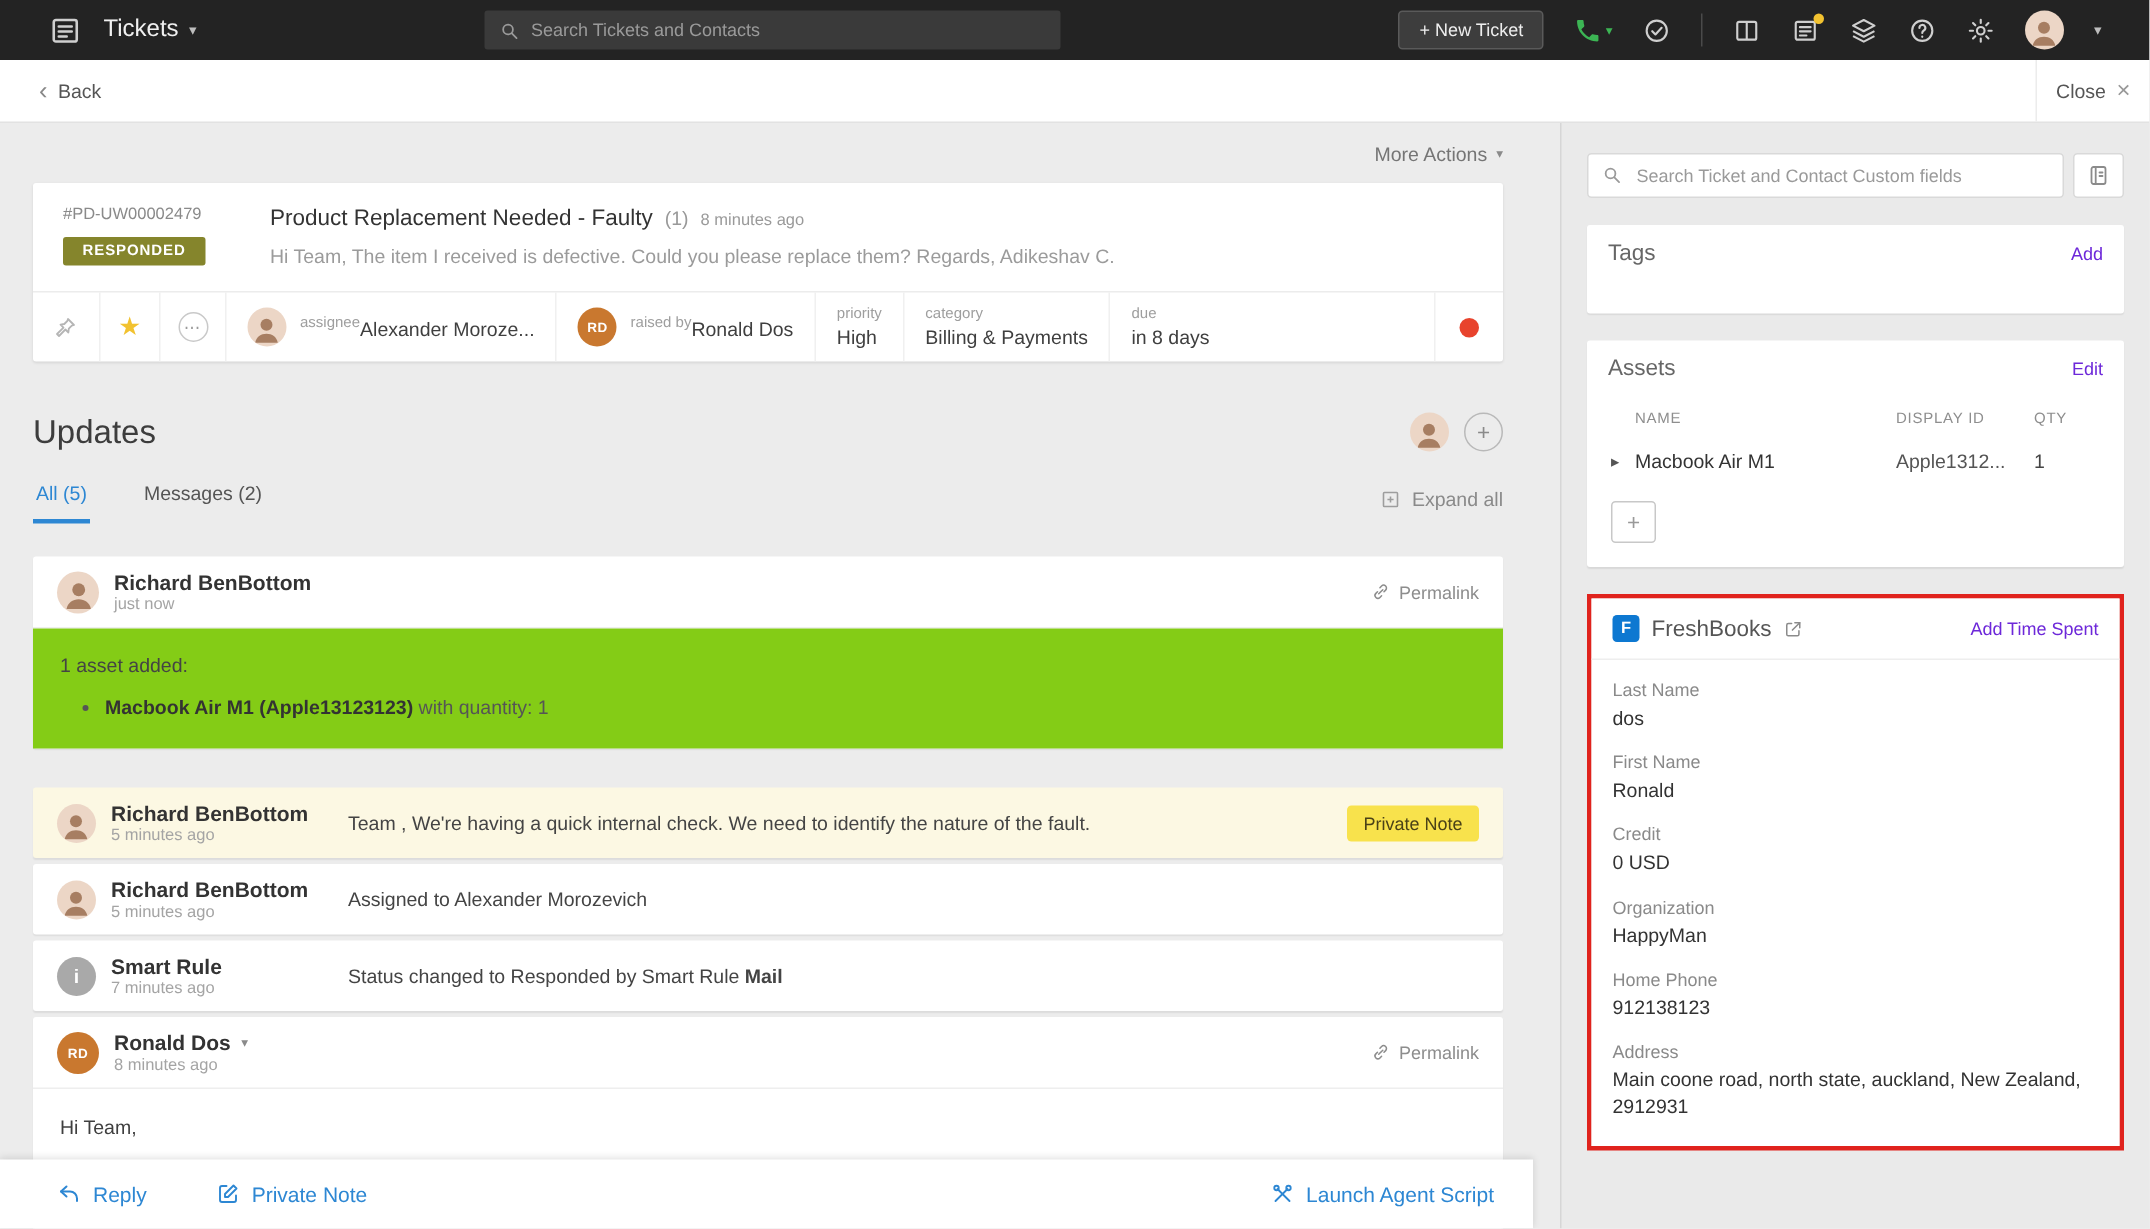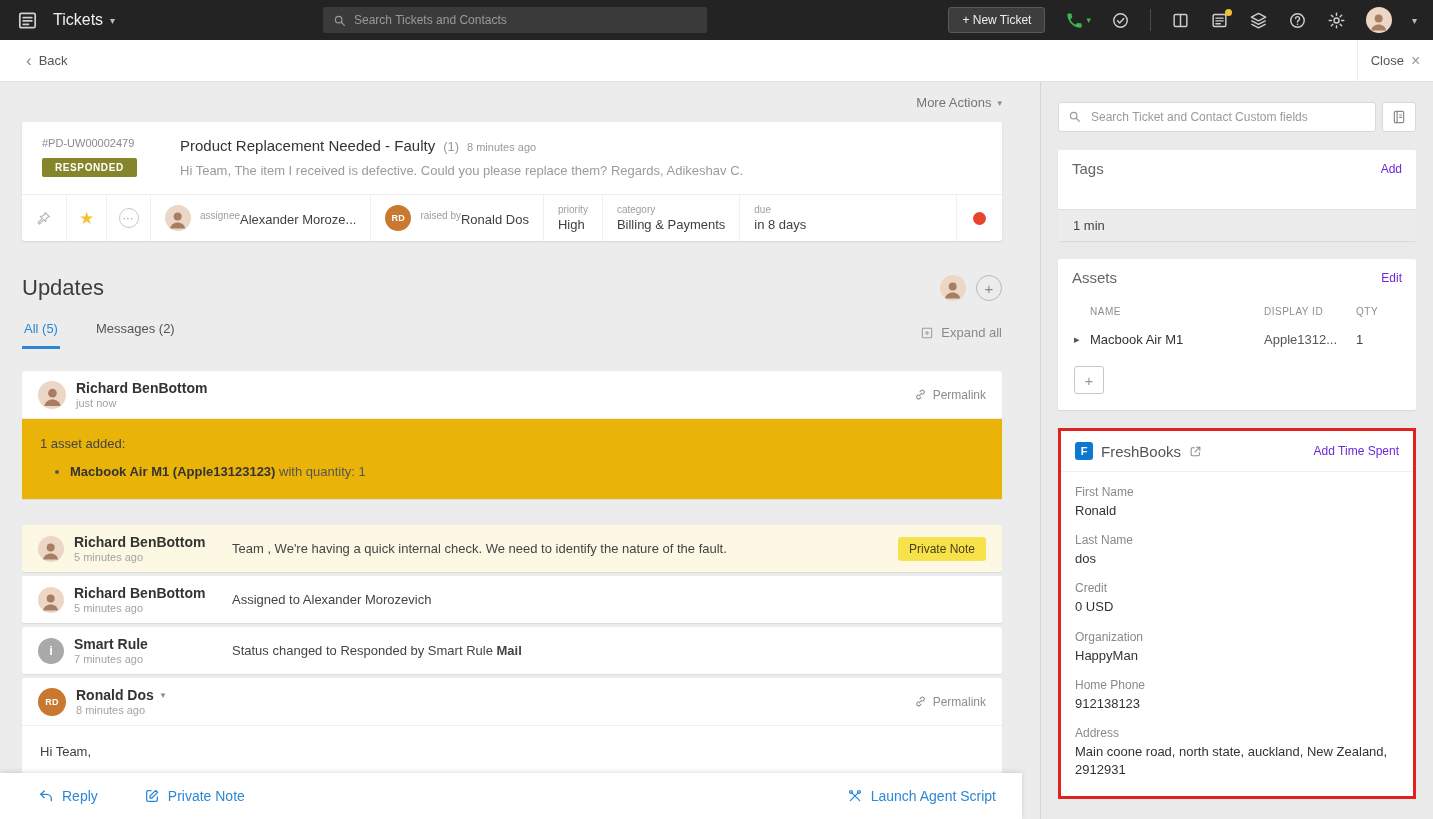--- a/index.html
+++ b/index.html
@@ -1,21 +1,21 @@
 <!DOCTYPE html>
 <html style="--accent: #2d87d3; --topbar-bg: #232323; --responded: #85852c; --star: #f2c230; --red-dot: #e8432d; --highlight: #e0231d; --note-badge: #f8e24c; --note-row: #fcf8e3; --phone-green: #3cb554; --freshbooks-blue: #0d78d1; --rd-avatar: #c9782f;"><head>
 <meta charset="utf-8">
 <style>
   *{box-sizing:border-box;margin:0;padding:0}
   html,body{width:1433px;height:819px;overflow:hidden}
   body{font-family:"Liberation Sans","DejaVu Sans",sans-serif;background:#ececec;color:#3e3e3e}
   .app{position:relative;width:1433px;height:819px;overflow:hidden}
 
   
-  .topbar{position:absolute;top:0;left:0;right:0;height:40px;background:var(--topbar-bg,#232323);display:flex;align-items:center;padding:0 16px;z-index:30}
+  .topbar{position:absolute;top:0;left:0;right:0;height:40px;background:var(--topbar-bg,#232323);display:flex;align-items:center;padding:0 32px;z-index:30}
   .tb-left{display:flex;align-items:center;gap:14px}
   .logo{color:#cfcfcf;display:inline-flex}
   .logo svg{width:23px;height:23px}
   .tb-menu{display:flex;align-items:center;gap:7px;color:#f0f0f0;font-size:16px;cursor:pointer}
   .tb-menu .caret{font-size:10px;color:#bdbdbd}
   .tb-search{position:absolute;left:323px;top:7px;width:384px;height:26px;background:#3a3a3a;border-radius:2px;display:flex;align-items:center;padding:0 10px;gap:8px}
   .tb-search svg{width:13px;height:13px;color:#9a9a9a;flex:none}
   .tb-search input{flex:1;background:transparent;border:none;outline:none;color:#ddd;font-size:12px}
   .tb-search input::placeholder{color:#9a9a9a}
   .tb-right{display:flex;align-items:center;gap:20px;margin-left:auto}
@@ -89,21 +89,21 @@
   .feed{margin:22px 38px 0 22px}
   .ucard{background:#fff;border-radius:2px;box-shadow:0 1px 1px rgba(0,0,0,.07)}
   .uhead{display:flex;align-items:center;padding:9px 16px;border-bottom:1px solid #eee}
   .uwho{margin-left:10px}
   .uname{font-size:14px;font-weight:bold;color:#333;display:flex;align-items:center;gap:7px}
   .uname .caret{font-size:9px;color:#8a8a8a;font-weight:normal;cursor:pointer}
   .utime{font-size:11px;color:#a4a4a4;margin-top:1px}
   .permalink{margin-left:auto;display:flex;align-items:center;gap:6px;color:#8d8d8d;font-size:12px;cursor:pointer}
   .permalink svg{width:13px;height:13px}
   .ubody{padding:15px 18px 18px;font-size:13px;color:#444;line-height:1.5}
-  .ubody.gray{background:#eab308}
+  .ubody.gray{background:#84cc16}
   .ubody ul{margin:8px 0 0 0;padding-left:30px;color:#555}
   .ubody li b{color:#333}
   .card-gap{height:26px}
   .urow{background:#fff;border-radius:2px;box-shadow:0 1px 1px rgba(0,0,0,.07);display:flex;align-items:center;padding:9px 16px;min-height:46px;margin-bottom:4px}
   .urow .uwho{width:158px;flex:none}
   .urow .utext{flex:1;font-size:13px;color:#444;padding-right:16px}
   .urow.note{background:var(--note-row,#fcf8e3)}
   .note-badge{flex:none;background:var(--note-badge,#f8e24c);color:#4a4217;font-size:12px;padding:5px 11px;border-radius:3px}
   .msg-body{padding:18px 18px 60px;font-size:13px;color:#3f3f3f}
   .msg-body p{margin:0 0 30px}
@@ -530,21 +530,20 @@
           </svg>
         </button>
     </div>
 
     <section class="sb-card">
       <div class="sb-head">
         <span class="sb-title">Tags</span>
         <span class="sb-action">Add</span>
       </div>
       <div class="sb-gap"></div>
-      <div class="timer-row">1 min</div>
     </section>
 
     <section class="sb-card">
       <div class="sb-head">
         <span class="sb-title">Assets</span>
         <span class="sb-action">Edit</span>
       </div>
       <div class="as-thead">
         <span class="as-c1">NAME</span>
         <span class="as-c2">DISPLAY ID</span>
@@ -564,26 +563,26 @@
         <div class="fb-head">
           <span class="fb-logo">F</span>
           <span class="fb-title">FreshBooks</span>
           <svg class="fb-ext">
               <use href="#sym-ext"></use>
             </svg>
           <span class="sb-action">Add Time Spent</span>
         </div>
         <div class="fb-body">
           <div class="fb-group">
+            <div class="fb-label">Last Name</div>
+            <div class="fb-value">dos</div>
+          </div>
+          <div class="fb-group">
             <div class="fb-label">First Name</div>
             <div class="fb-value">Ronald</div>
-          </div>
-          <div class="fb-group">
-            <div class="fb-label">Last Name</div>
-            <div class="fb-value">dos</div>
           </div>
           <div class="fb-group">
             <div class="fb-label">Credit</div>
             <div class="fb-value">0 USD</div>
           </div>
           <div class="fb-group">
             <div class="fb-label">Organization</div>
             <div class="fb-value">HappyMan</div>
           </div>
           <div class="fb-group">

